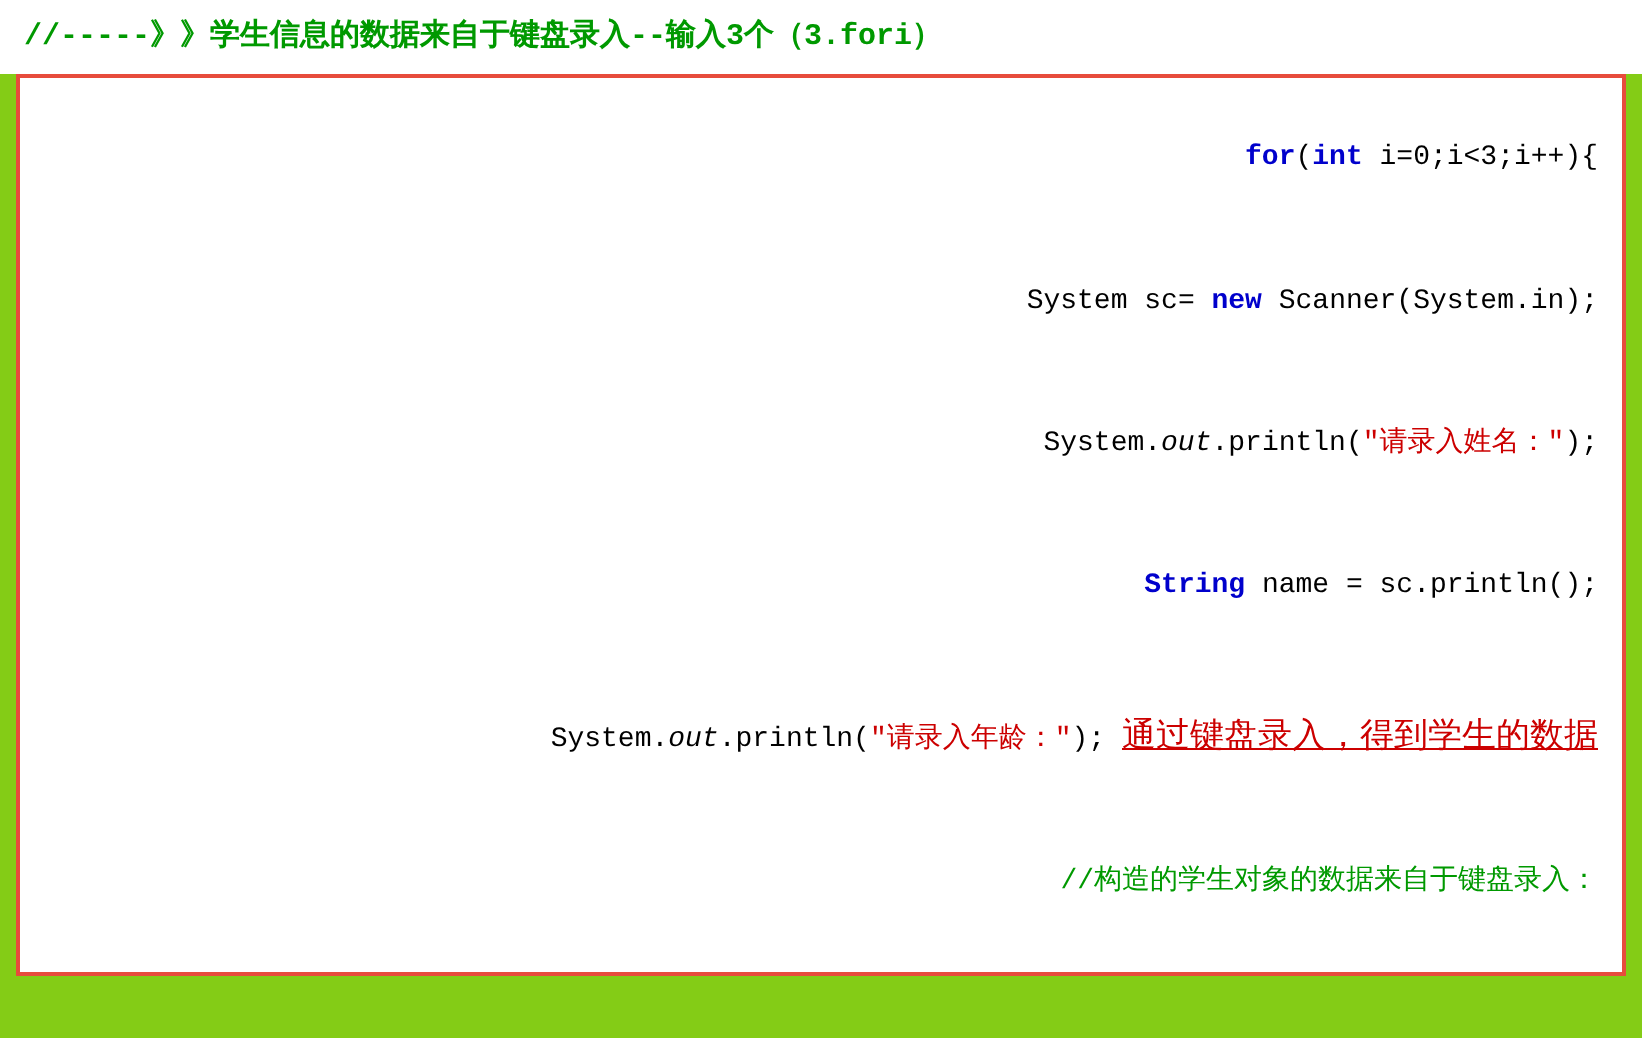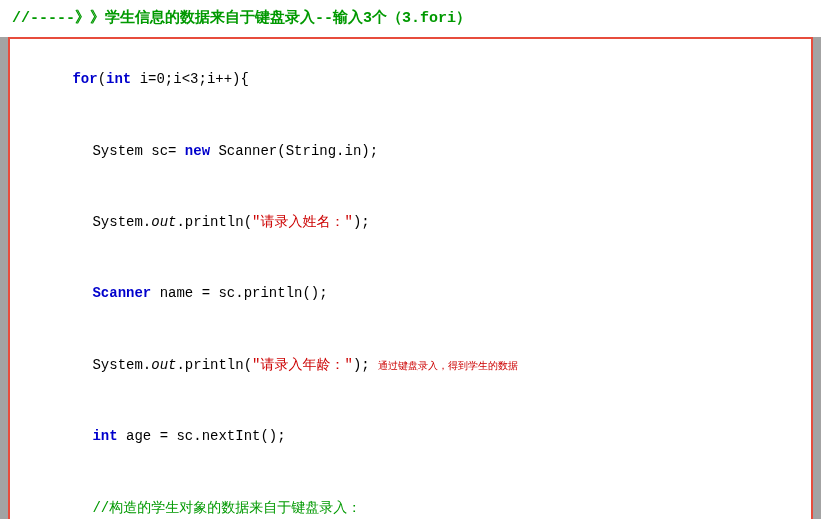--- a/index.html
+++ b/index.html
@@ -8,21 +8,21 @@
       height: 519px;
       background: #ffffff;
       font-family: 'Courier New', Courier, monospace;
       font-size: 14px;
       overflow: hidden;
     }
 
     .page-container {
       width: 821px;
       height: 519px;
-      background: #a3a3a3;
+      background: #84cc16;
       display: flex;
       flex-direction: column;
     }
 
     
     .top-comment {
       padding: 8px 12px 6px 12px;
       background: #ffffff;
       line-height: 1.5;
     }
@@ -40,58 +40,55 @@
       background: #ffffff;
       padding: 6px 12px 8px 12px;
       line-height: 1.7;
     }
 
     
     .kw { color: #0000cc; font-weight: bold; }
     .normal { color: #000000; }
     .string { color: #cc0000; } 
     .comment { color: #009900; }
-    .inline-comment { color: #cc0000; font-family: 'Microsoft YaHei', Arial, sans-serif; font-size: 10px; }
-    .code-line { display: block; white-space: pre; }
+    .inline-comment { color: #cc0000; font-family: 'Microsoft YaHei', Arial, sans-serif; font-size: 17px; text-decoration: underline; }
+    .code-line { display: block; white-space: pre; text-align: right; }
     .indent1 { padding-left: 20px; }
   </style>
 </head>
 <body>
 
 <div class="page-container">
 
   <div class="top-comment">
     <span class="comment-text">//-----》》学生信息的数据来自于键盘录入--输入3个（3.fori）</span>
   </div>
 
   <div class="code-block-top">
 
     <span class="code-line">
       <span class="kw">for</span><span class="normal">(</span><span class="kw">int</span><span class="normal"> i=0;i&lt;3;i++){</span>
     </span>
 
     <span class="code-line indent1">
-      <span class="normal">System sc= </span><span class="kw">new</span><span class="normal"> Scanner(String.in);</span>
+      <span class="normal">System sc= </span><span class="kw">new</span><span class="normal"> Scanner(System.in);</span>
     </span>
 
     <span class="code-line indent1">
       <span class="normal">System.</span><span class="normal" style="font-style:italic;">out</span><span class="normal">.println(</span><span class="string">"请录入姓名："</span><span class="normal">);</span>
     </span>
 
     <span class="code-line indent1">
-      <span class="kw">Scanner</span><span class="normal"> name = sc.println();</span>
+      <span class="kw">String</span><span class="normal"> name = sc.println();</span>
     </span>
 
     <span class="code-line indent1">
       <span class="normal">System.</span><span class="normal" style="font-style:italic;">out</span><span class="normal">.println(</span><span class="string">"请录入年龄："</span><span class="normal">); </span><span class="inline-comment">通过键盘录入，得到学生的数据</span>
     </span>
 
-    <span class="code-line indent1">
-      <span class="kw">int</span><span class="normal"> age = sc.nextInt();</span>
-    </span>
 
     <span class="code-line indent1">
       <span class="comment">//构造的学生对象的数据来自于键盘录入：</span>
     </span>
 
   </div>
 
 </div>
 
 </body></html>

